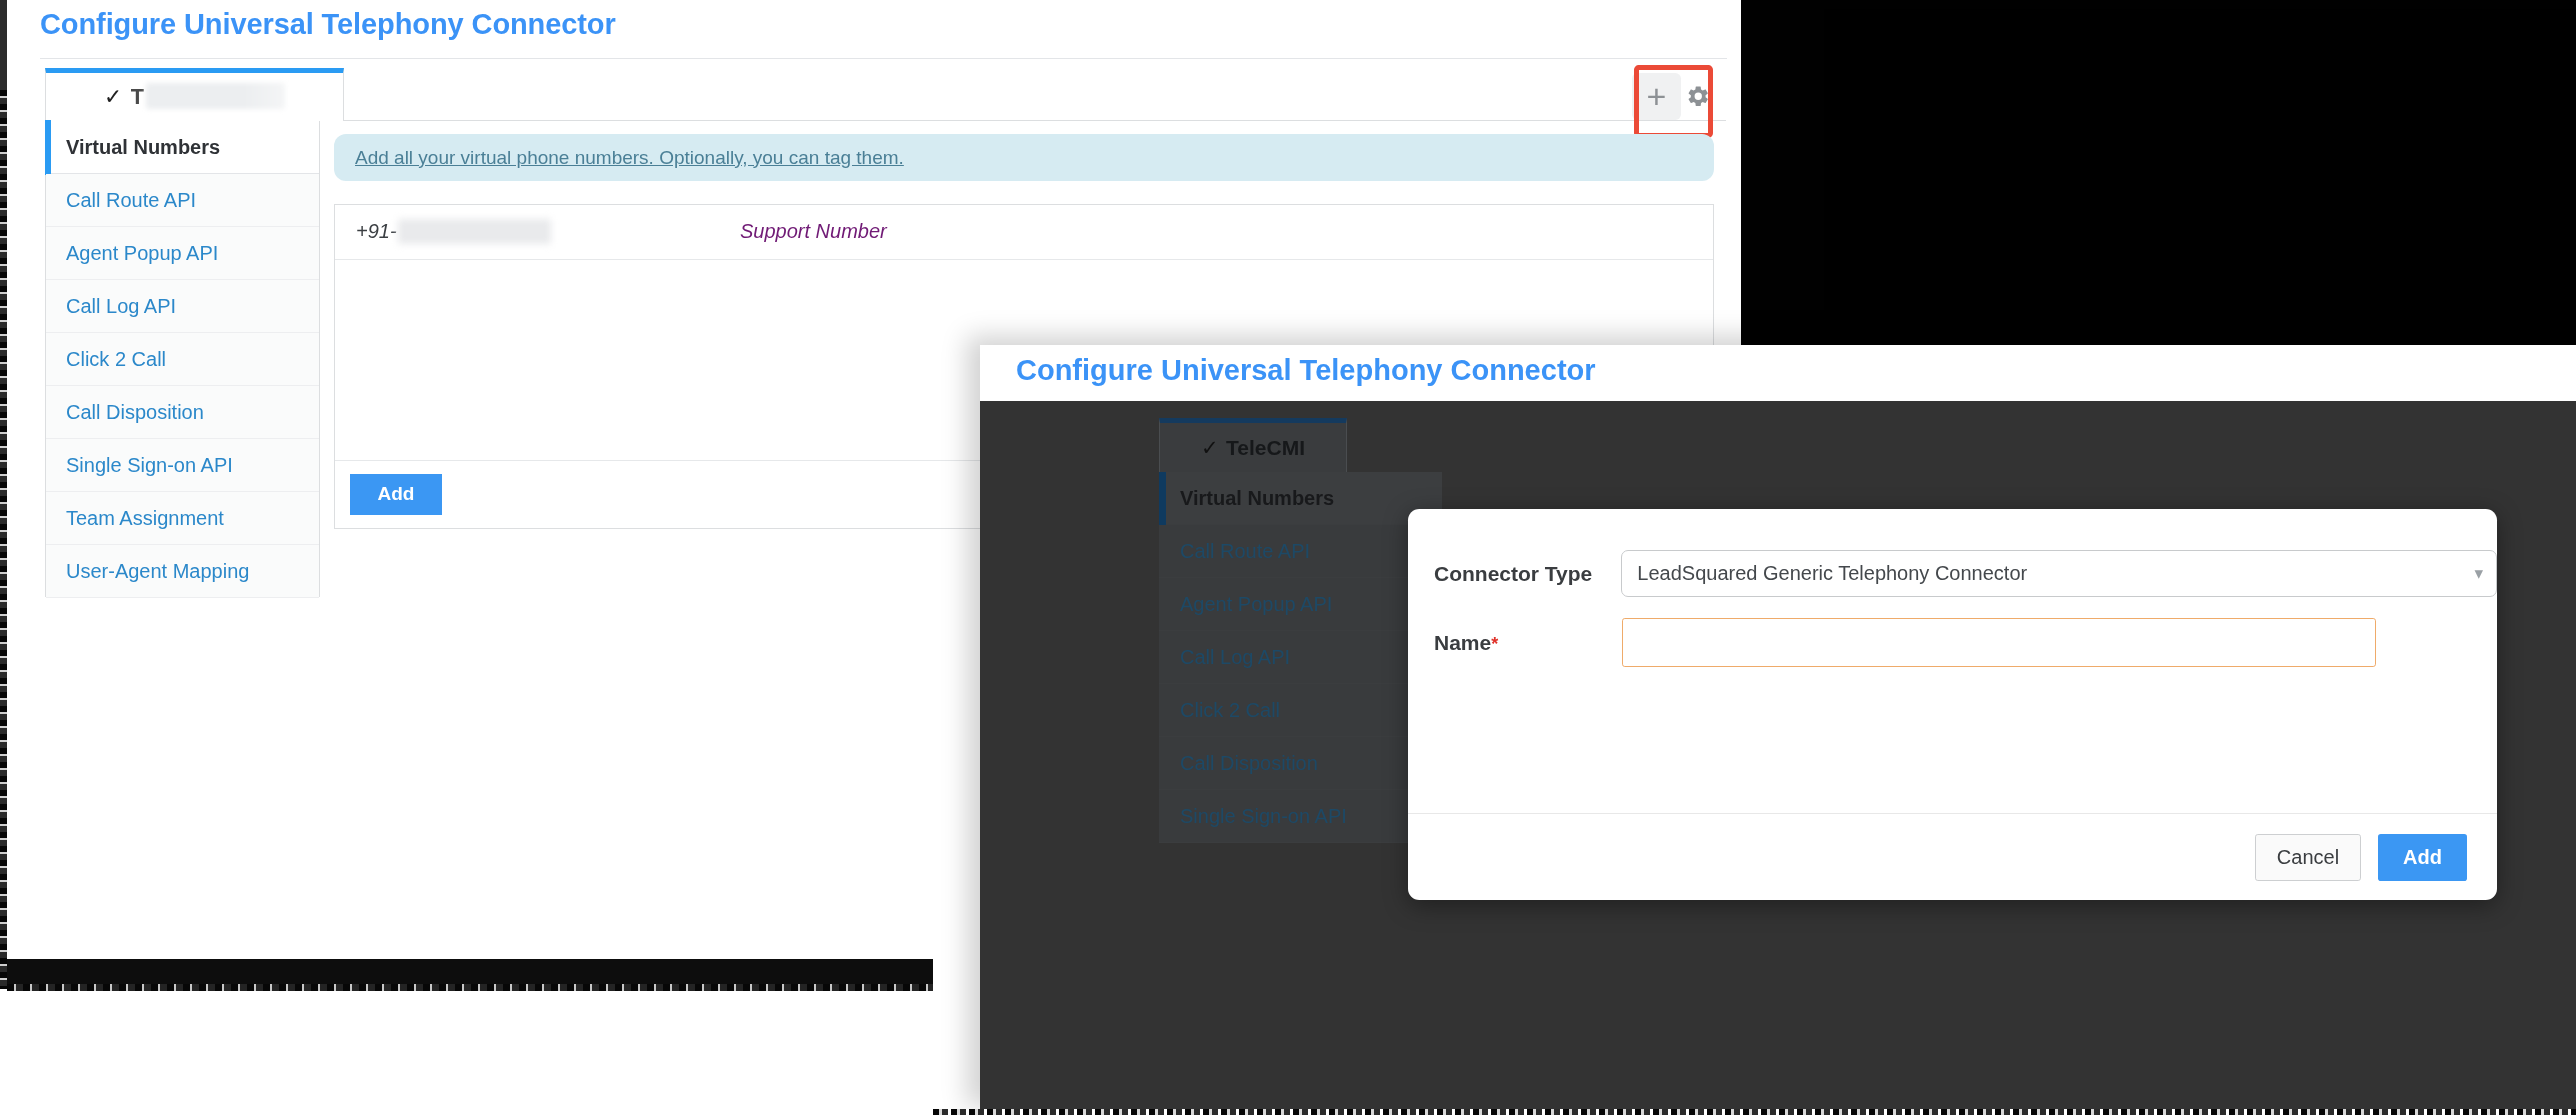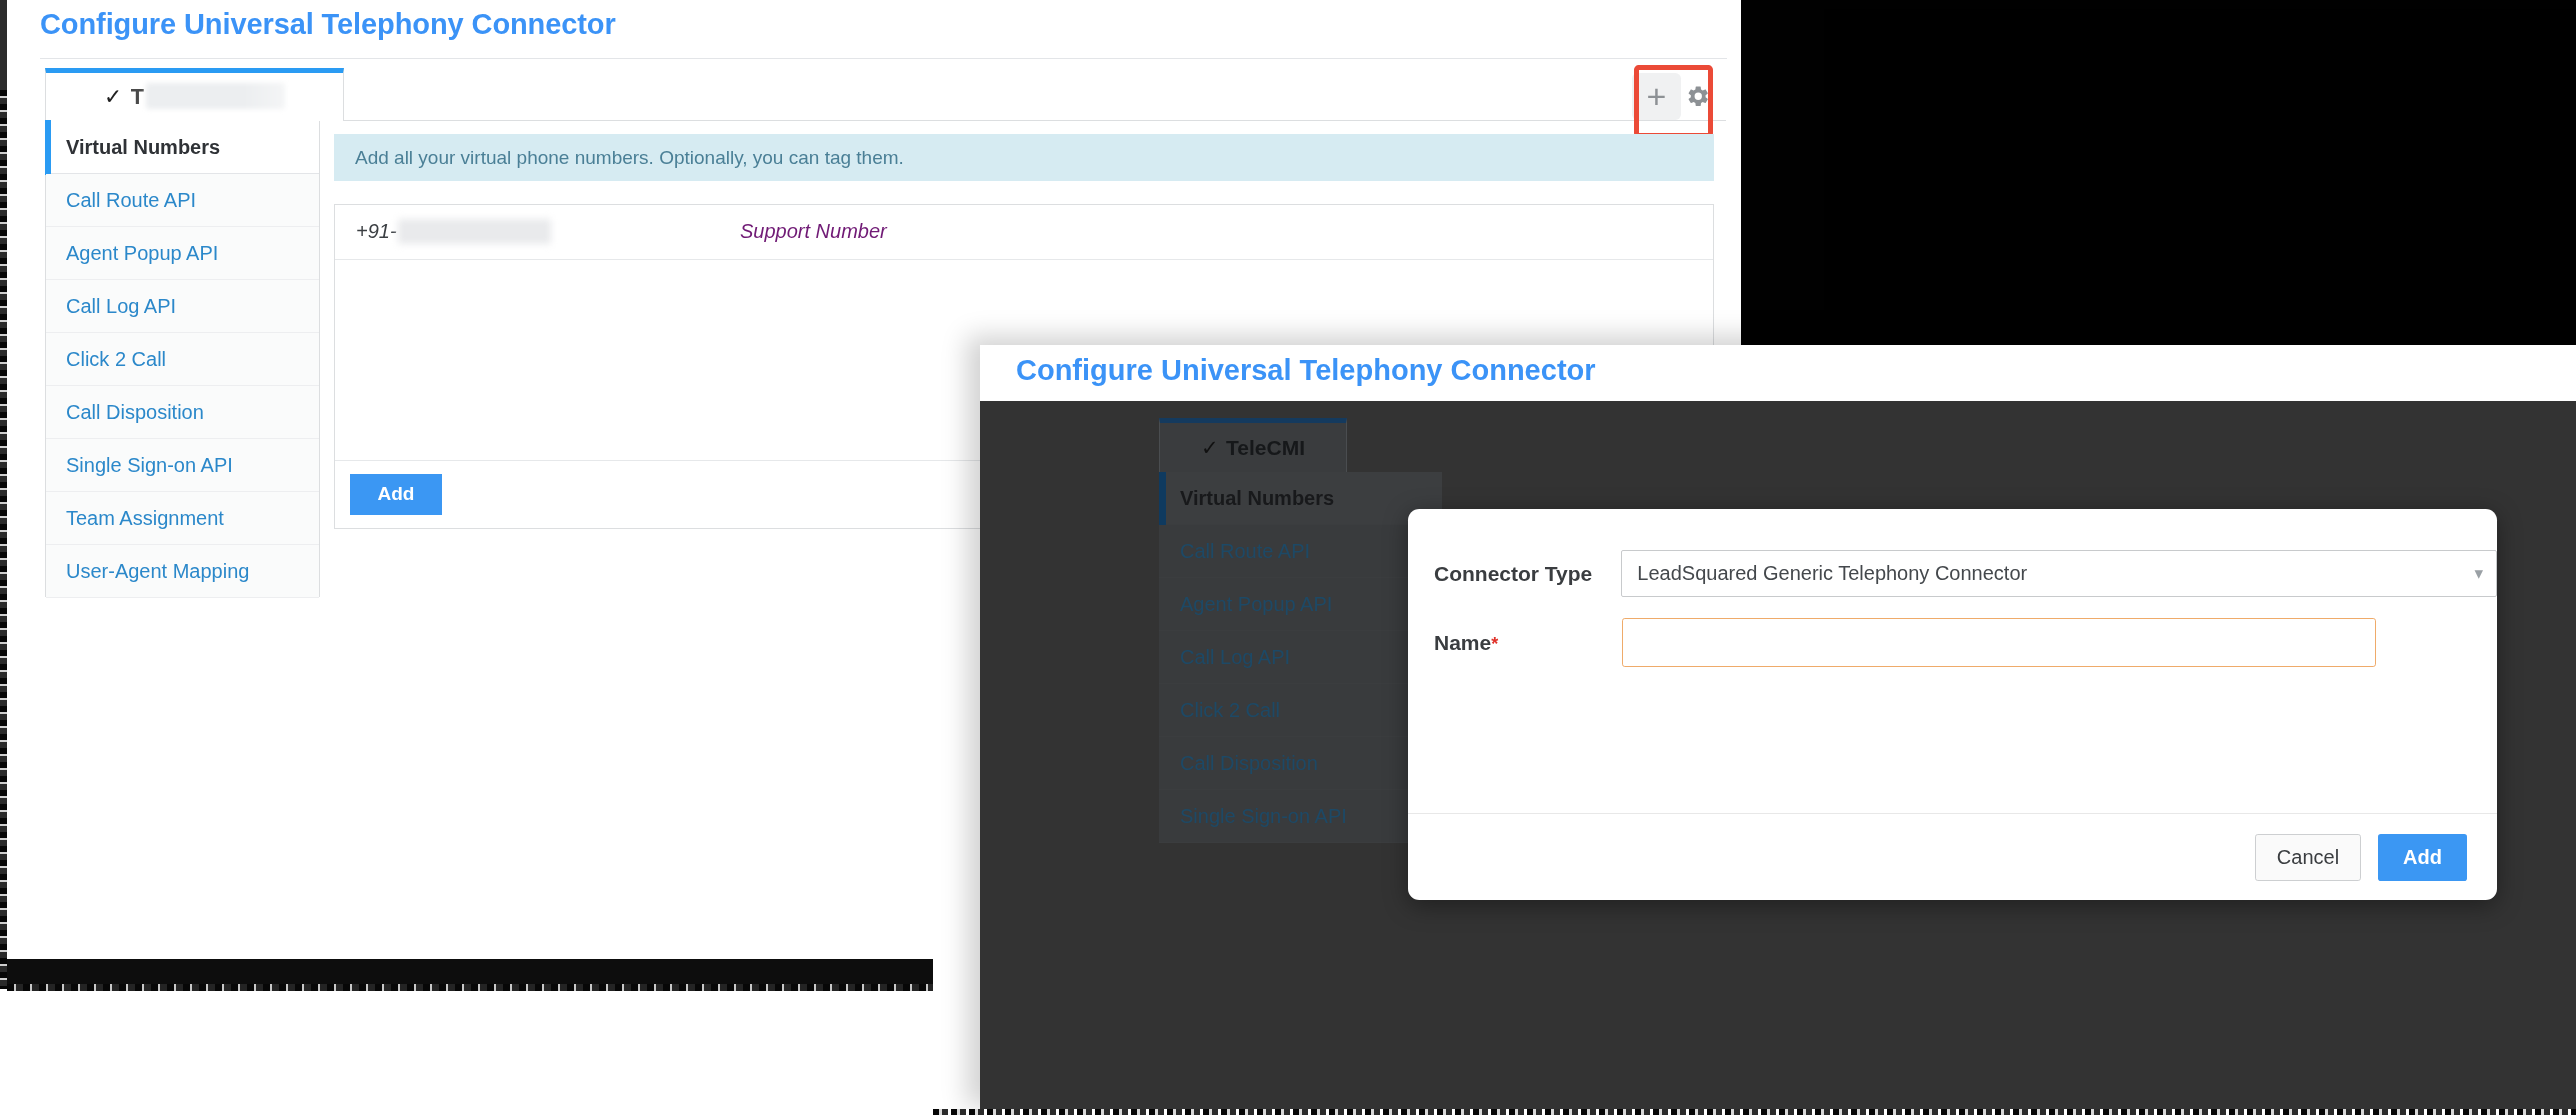--- a/index.html
+++ b/index.html
@@ -136,24 +136,24 @@
 
   
   #win1 .content {
     position: absolute; left: 275px; top: 0;
     width: 1406px; height: 476px;
     padding: 13px 0 0 14px;
   }
   #win1 .banner {
     width: 1380px; height: 47px;
     background: #d6ebf2;
-    border-radius: 0;
+    border-radius: 12px;
     display: flex; align-items: center;
     padding-left: 21px;
-    font-size: 19px; color: #4a7f96;
+    font-size: 19px; color: #4a7f96; text-decoration: underline;
   }
   #win1 .listbox {
     margin-top: 22.6px;
     width: 1380px; height: 325px;
     border: 0.9px solid #dcdee0;
     background: #fff;
     position: relative;
   }
   #win1 .list-row {
     height: 55px;
@@ -299,21 +299,21 @@
     padding-left: 26px;
   }
   #dialog .flabel {
     width: 188px;
     font-size: 21px; font-weight: 600; color: #3a3d40;
   }
   #dialog .flabel .req { color: #e0322a; font-size: 18px; }
   #dialog .fselect {
     width: 907px; height: 47px;
     border: 0.9px solid #c8cacc;
-    border-radius: 2px;
+    border-radius: 7px;
     background: #fff;
     display: flex; align-items: center; justify-content: space-between;
     padding: 0 13px 0 15px;
     font-size: 20px; color: #44484c;
     cursor: pointer;
     margin-left: 6px;
   }
   #dialog .fselect .caret { color: #9aa0a5; font-size: 17px; }
   #dialog .finput {
     width: 754px; height: 49px;

